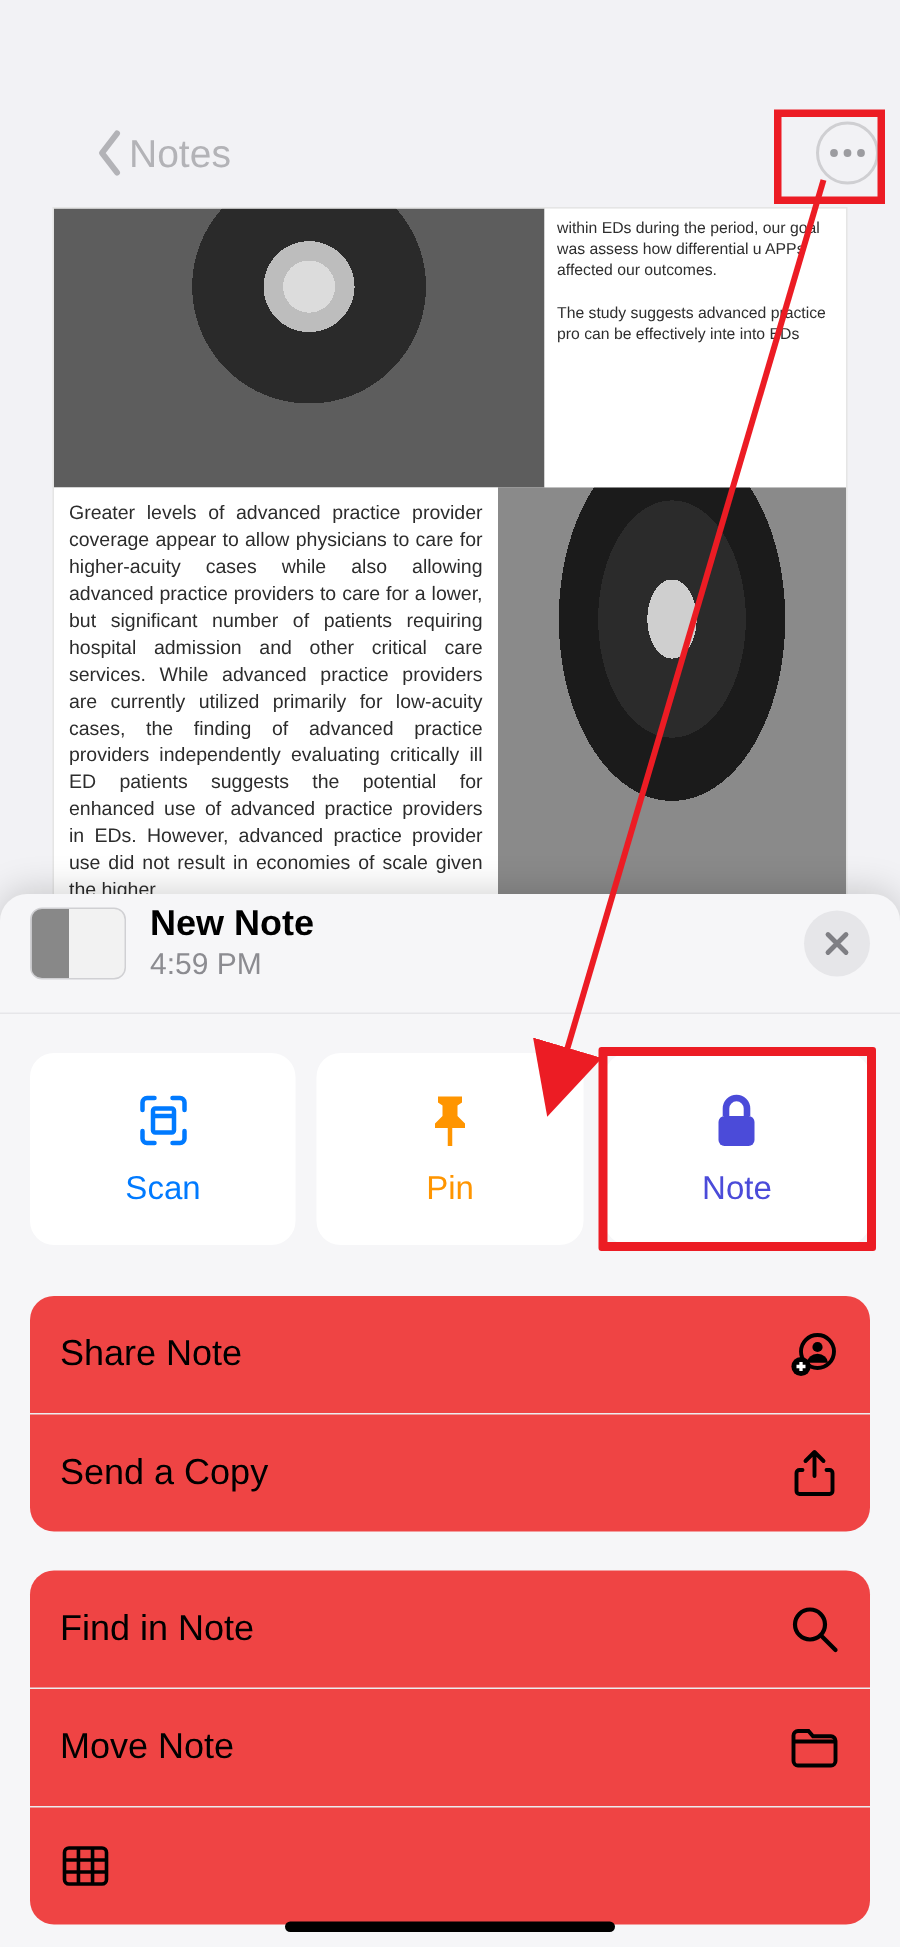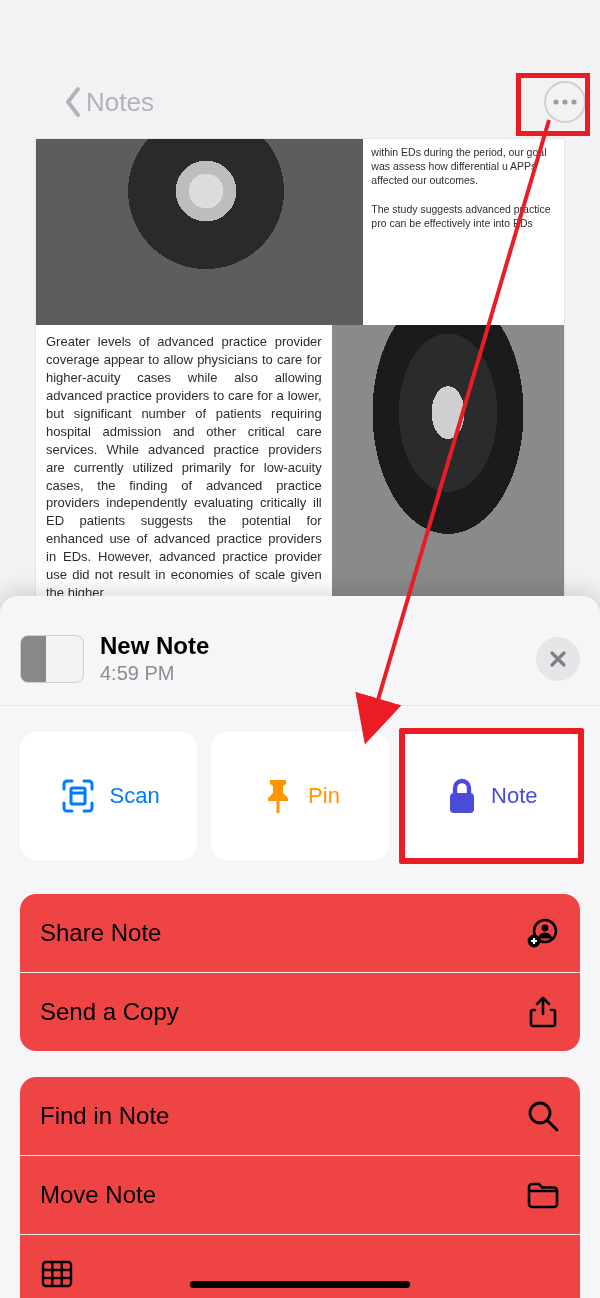--- a/index.html
+++ b/index.html
@@ -23,30 +23,30 @@
 .note-image { position: absolute; top: 138px; left: 35px; right: 35px; height: 460px; background: #efefef; border: 1px solid #e5e5e5; overflow: hidden; }
 .img-top { display: flex; height: 186px; }
 .photo-top { flex: 0 0 62%; background: radial-gradient(circle at 52% 28%, #dcdcdc 0 8%, #bdbdbd 8% 14%, #2a2a2a 14% 36%, #5d5d5d 36% 100%); }
 .text-top { flex: 1; padding: 6px 8px; font-size: 10.5px; line-height: 1.35; color: #2e2e2e; background: #fff; }
 .img-bottom { display: flex; height: 274px; }
 .text-bottom { flex: 0 0 56%; padding: 8px 10px; font-size: 13px; line-height: 1.38; color: #2c2c2c; text-align: justify; background: #fff; }
 .photo-bottom { flex: 1; background: radial-gradient(ellipse at 50% 32%, #cfcfcf 0 10%, #2b2b2b 10% 30%, #1b1b1b 30% 46%, #8a8a8a 46% 100%); }
 
 
 .sheet { position: absolute; left: 0; right: 0; bottom: 0; top: 596px; background: #f6f6f8; border-top-left-radius: 18px; border-top-right-radius: 18px; box-shadow: 0 -2px 24px rgba(0,0,0,0.18); }
-.sheet-header { display: flex; align-items: center; padding: 36px 20px 20px 20px; border-bottom: 1px solid #e6e6e9; justify-content: flex-end; }
+.sheet-header { display: flex; align-items: center; padding: 6px 20px 20px 20px; border-bottom: 1px solid #e6e6e9; justify-content: flex-end; }
 .thumb { width: 64px; height: 48px; border-radius: 8px; background: linear-gradient(90deg,#888 0 40%, #f2f2f2 40% 100%); border: 1px solid #d0d0d3; margin-right: 16px; }
 .sheet-title { font-size: 24px; font-weight: 700; }
 .sheet-time { font-size: 20px; color: #8c8c91; margin-top: 2px; }
 .close-btn { margin-left: auto; width: 44px; height: 44px; border-radius: 22px; background: #e6e6e9; display: flex; align-items: center; justify-content: center; }
 .close-x { stroke: #7f7f84; stroke-width: 3.2; stroke-linecap: round; }
 
 
 .action-row { display: flex; gap: 14px; padding: 26px 20px 22px 20px; }
-.action-card { flex: 1; height: 128px; background: #fff; border-radius: 16px; display: flex; align-items: center; justify-content: center; gap: 12px; position: relative; }
+.action-card { flex: 1; height: 128px; background: #fff; border-radius: 16px; display: flex; flex-direction: column; align-items: center; justify-content: center; gap: 12px; position: relative; }
 .action-label { font-size: 22px; }
 .lbl-scan { color: #007aff; }
 .lbl-pin { color: #ff9500; }
 .lbl-lock { color: #4b4bd9; }
 .lbl-delete { color: #ff3b30; }
 .lock-highlight { position: absolute; inset: -4px; border: 6px solid #ec1c24; border-radius: 2px; pointer-events: none; }
 
 
 .menu-group { margin: 12px 20px 0 20px; background: #ef4444; border-radius: 16px; overflow: hidden; }
 .menu-group + .menu-group { margin-top: 26px; }

